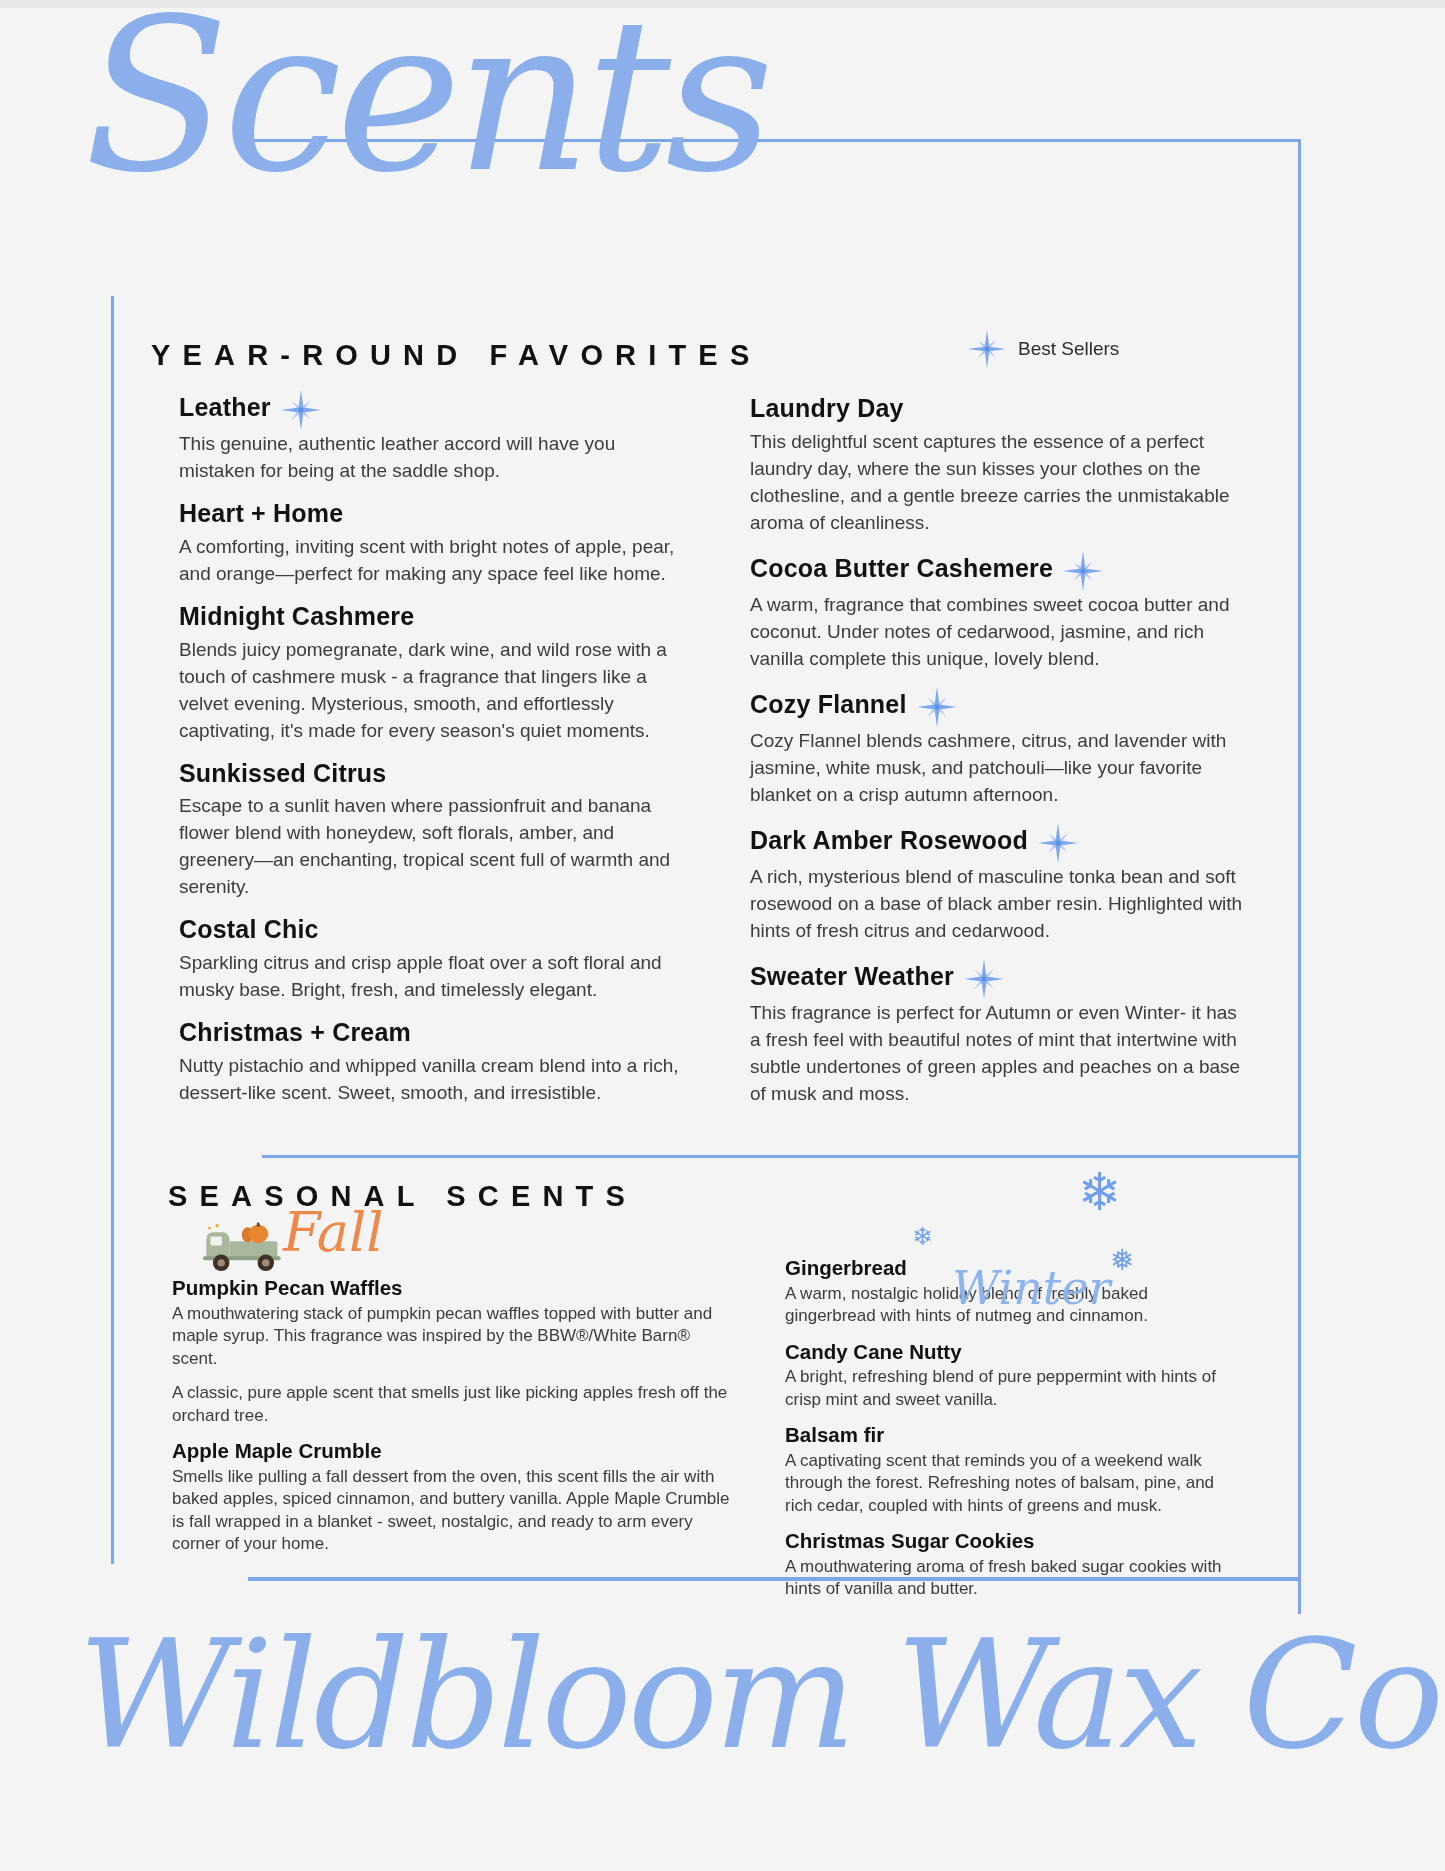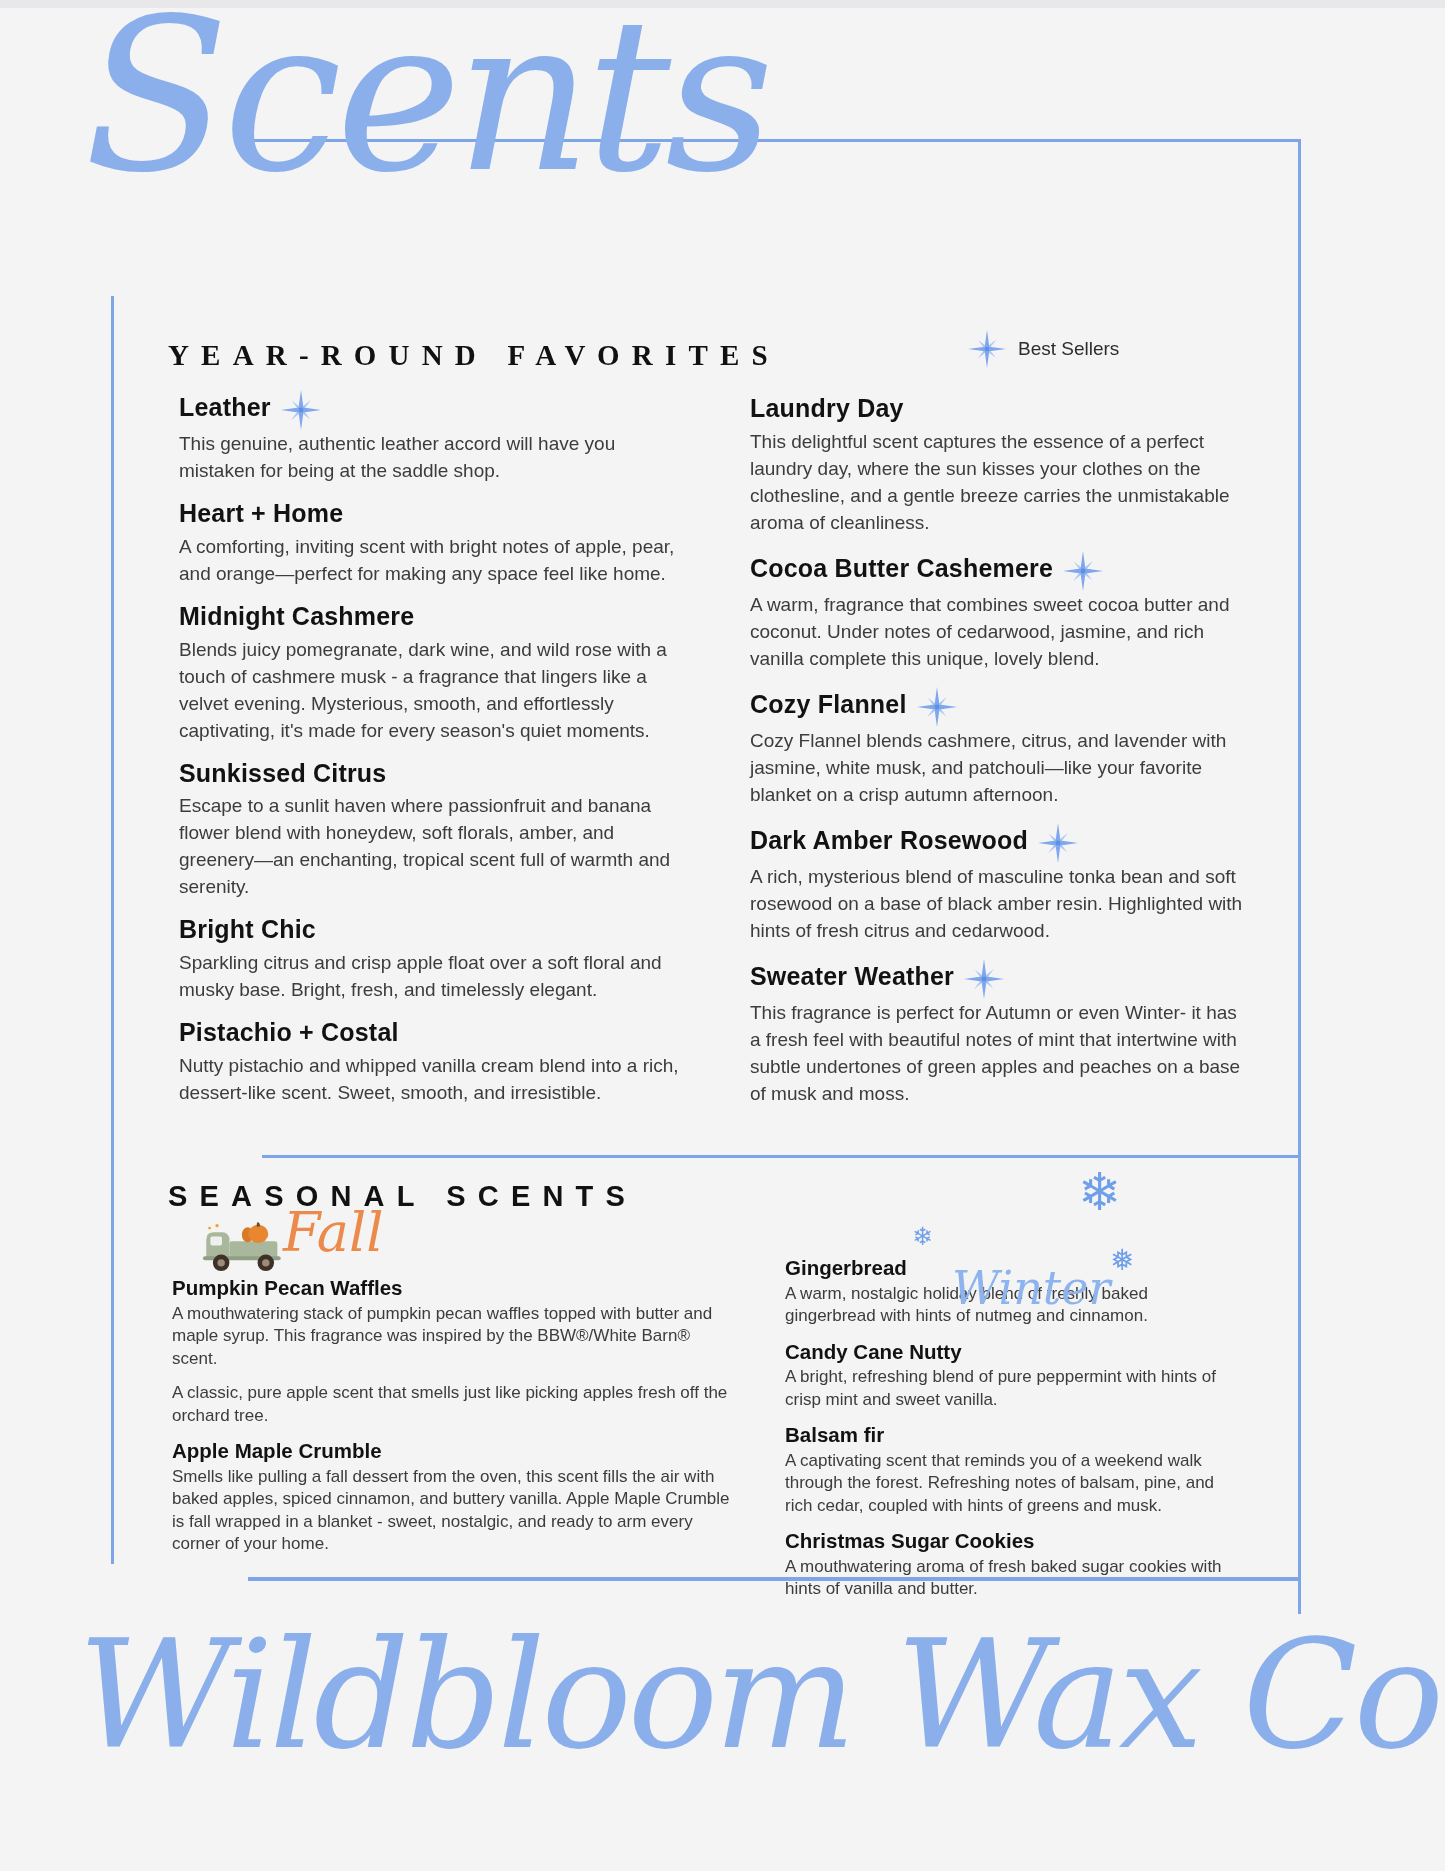--- a/index.html
+++ b/index.html
@@ -16,21 +16,21 @@
 
   
   .script{font-family:"DejaVu Serif",serif;font-style:italic;color:#8aafea;line-height:1;white-space:nowrap;}
   .title-script{position:absolute;left:84px;top:-18px;font-size:212px;letter-spacing:-6px;z-index:3;}
   .brand-script{position:absolute;left:78px;top:1612px;font-size:150px;letter-spacing:-4px;z-index:3;}
   .fall-script{position:absolute;left:283px;top:1198px;font-size:54px;color:#ec8a4b;z-index:2;}
   .winter-script{position:absolute;left:952px;top:1257px;font-size:46px;color:#8db4ec;z-index:2;}
 
   
   .big-heading{position:absolute;font-size:29px;font-weight:800;color:#111;letter-spacing:0.42em;white-space:nowrap;}
-  .yr-heading{left:168px;top:331px;font-family:Liberation Serif, serif;}
+  .yr-heading{left:151px;top:331px;}
   .seasonal-heading{left:168px;top:1172px;}
 
   
   .legend{position:absolute;left:968px;top:322px;display:flex;align-items:center;gap:12px;}
   .legend-label{font-size:19px;color:#2d2d2d;}
 
   
   .col{position:absolute;}
   .col-left{left:179px;top:382px;width:505px;}
   .col-right{left:750px;top:386px;width:500px;}
@@ -127,27 +127,27 @@
       <p>Blends juicy pomegranate, dark wine, and wild rose with a touch of cashmere musk - a fragrance that lingers like a velvet evening. Mysterious, smooth, and effortlessly captivating, it's made for every season's quiet moments.</p>
     </div>
     <div class="item">
       <div class="item-head">
           <h3>Sunkissed Citrus</h3>
         </div>
       <p>Escape to a sunlit haven where passionfruit and banana flower blend with honeydew, soft florals, amber, and greenery—an enchanting, tropical scent full of warmth and serenity.</p>
     </div>
     <div class="item">
       <div class="item-head">
-          <h3>Bright Chic</h3>
+          <h3>Costal Chic</h3>
         </div>
       <p>Sparkling citrus and crisp apple float over a soft floral and musky base. Bright, fresh, and timelessly elegant.</p>
     </div>
     <div class="item">
       <div class="item-head">
-          <h3>Pistachio + Costal</h3>
+          <h3>Christmas + Cream</h3>
         </div>
       <p>Nutty pistachio and whipped vanilla cream blend into a rich, dessert-like scent. Sweet, smooth, and irresistible.</p>
     </div>
   </div>
 
   <div class="col col-right">
     <div class="item">
       <div class="item-head">
           <h3>Laundry Day</h3>
         </div>

